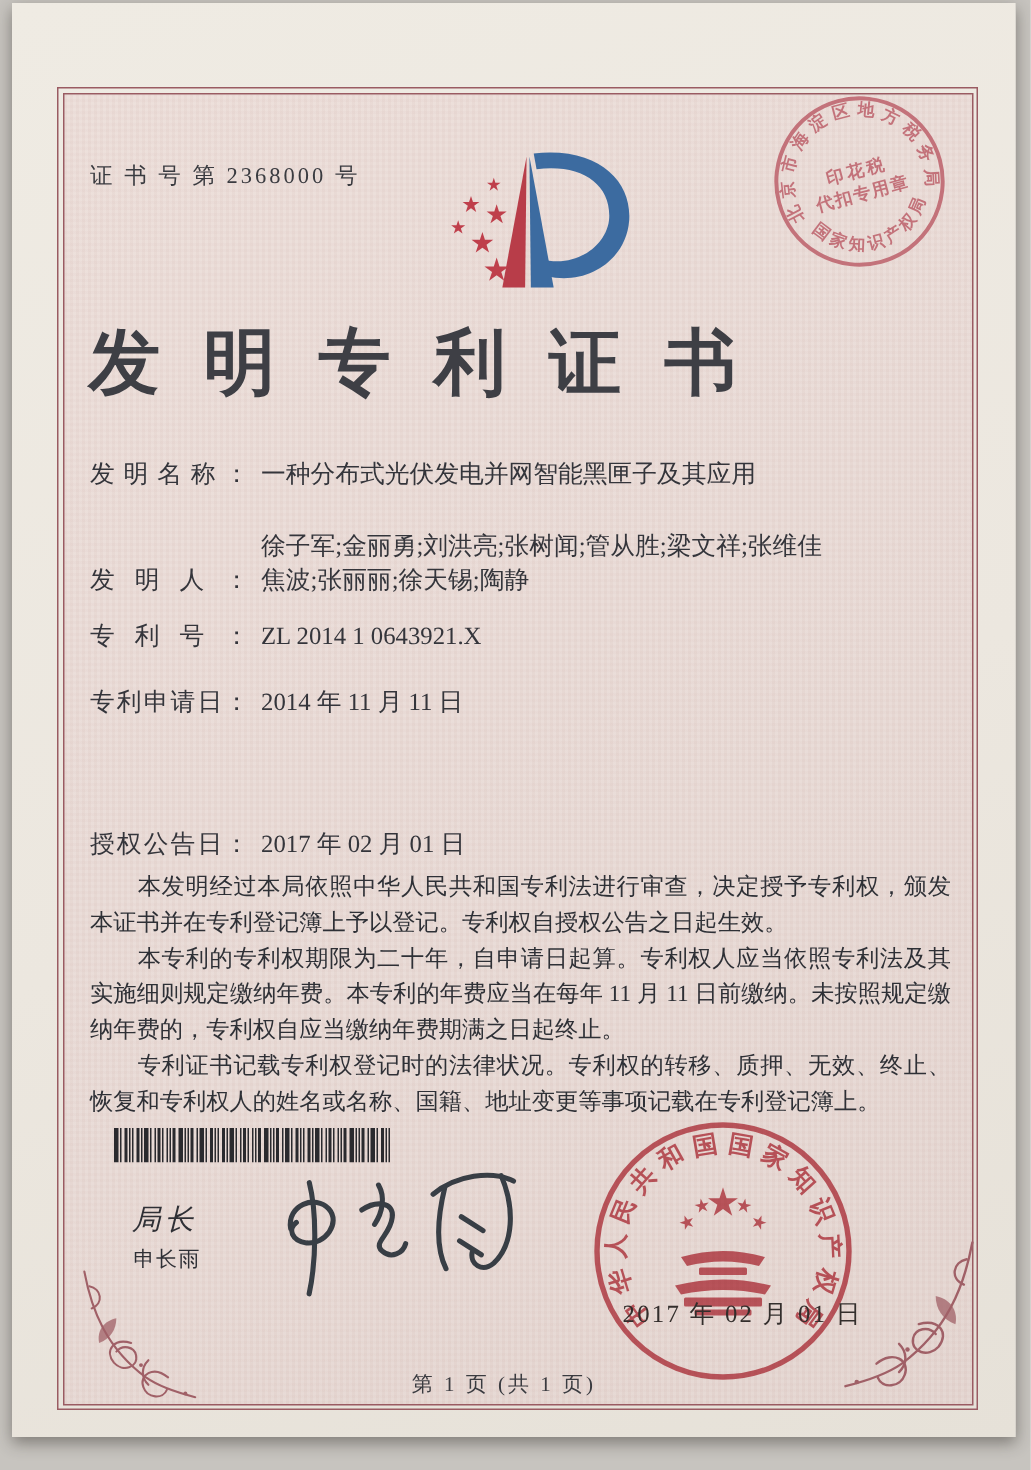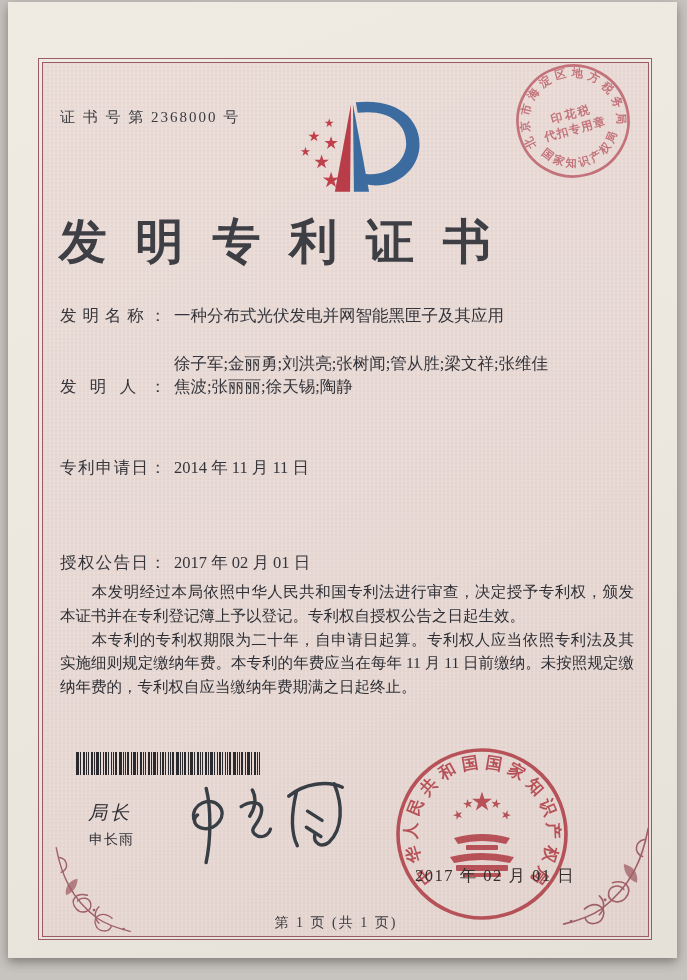--- a/index.html
+++ b/index.html
@@ -129,32 +129,37 @@
     <span class="lbl">发明名称：</span>
     <span class="val">一种分布式光伏发电并网智能黑匣子及其应用</span>
   </div>
   <div class="abs row" style="top:350px">
     <span class="lbl">发明人：</span>
     <span class="val">
       <div>徐子军;金丽勇;刘洪亮;张树闻;管从胜;梁文祥;张维佳</div>
       <div>焦波;张丽丽;徐天锡;陶静</div>
     </span>
   </div>
+  <div class="abs row" style="top:410px">
+    <span class="lbl">专利号：</span>
+    <span class="val">ZL 2014 1 0643921.X</span>
+  </div>
   <div class="abs row" style="top:454px">
     <span class="lbl">专利申请日：</span>
     <span class="val">2014 年 11 月 11 日</span>
   </div>
   <div class="abs row" style="top:549px">
     <span class="lbl">授权公告日：</span>
     <span class="val">2017 年 02 月 01 日</span>
   </div>
 
   <div class="abs body-text">
     <p>本发明经过本局依照中华人民共和国专利法进行审查，决定授予专利权，颁发本证书并在专利登记簿上予以登记。专利权自授权公告之日起生效。</p>
     <p>本专利的专利权期限为二十年，自申请日起算。专利权人应当依照专利法及其实施细则规定缴纳年费。本专利的年费应当在每年 11 月 11 日前缴纳。未按照规定缴纳年费的，专利权自应当缴纳年费期满之日起终止。</p>
+    <p>专利证书记载专利权登记时的法律状况。专利权的转移、质押、无效、终止、恢复和专利权人的姓名或名称、国籍、地址变更等事项记载在专利登记簿上。</p>
   </div>
 
   <svg class="abs barcode" viewBox="0 0 188 23" preserveAspectRatio="none">
     <g id="barcode-bars" fill="#2a2a2e">
         <rect x="0" y="0" width="3" height="23"></rect>
         <rect x="4" y="0" width="1" height="23"></rect>
         <rect x="7" y="0" width="2" height="23"></rect>
         <rect x="10" y="0" width="1" height="23"></rect>
         <rect x="12" y="0" width="1" height="23"></rect>
         <rect x="15" y="0" width="2" height="23"></rect>

